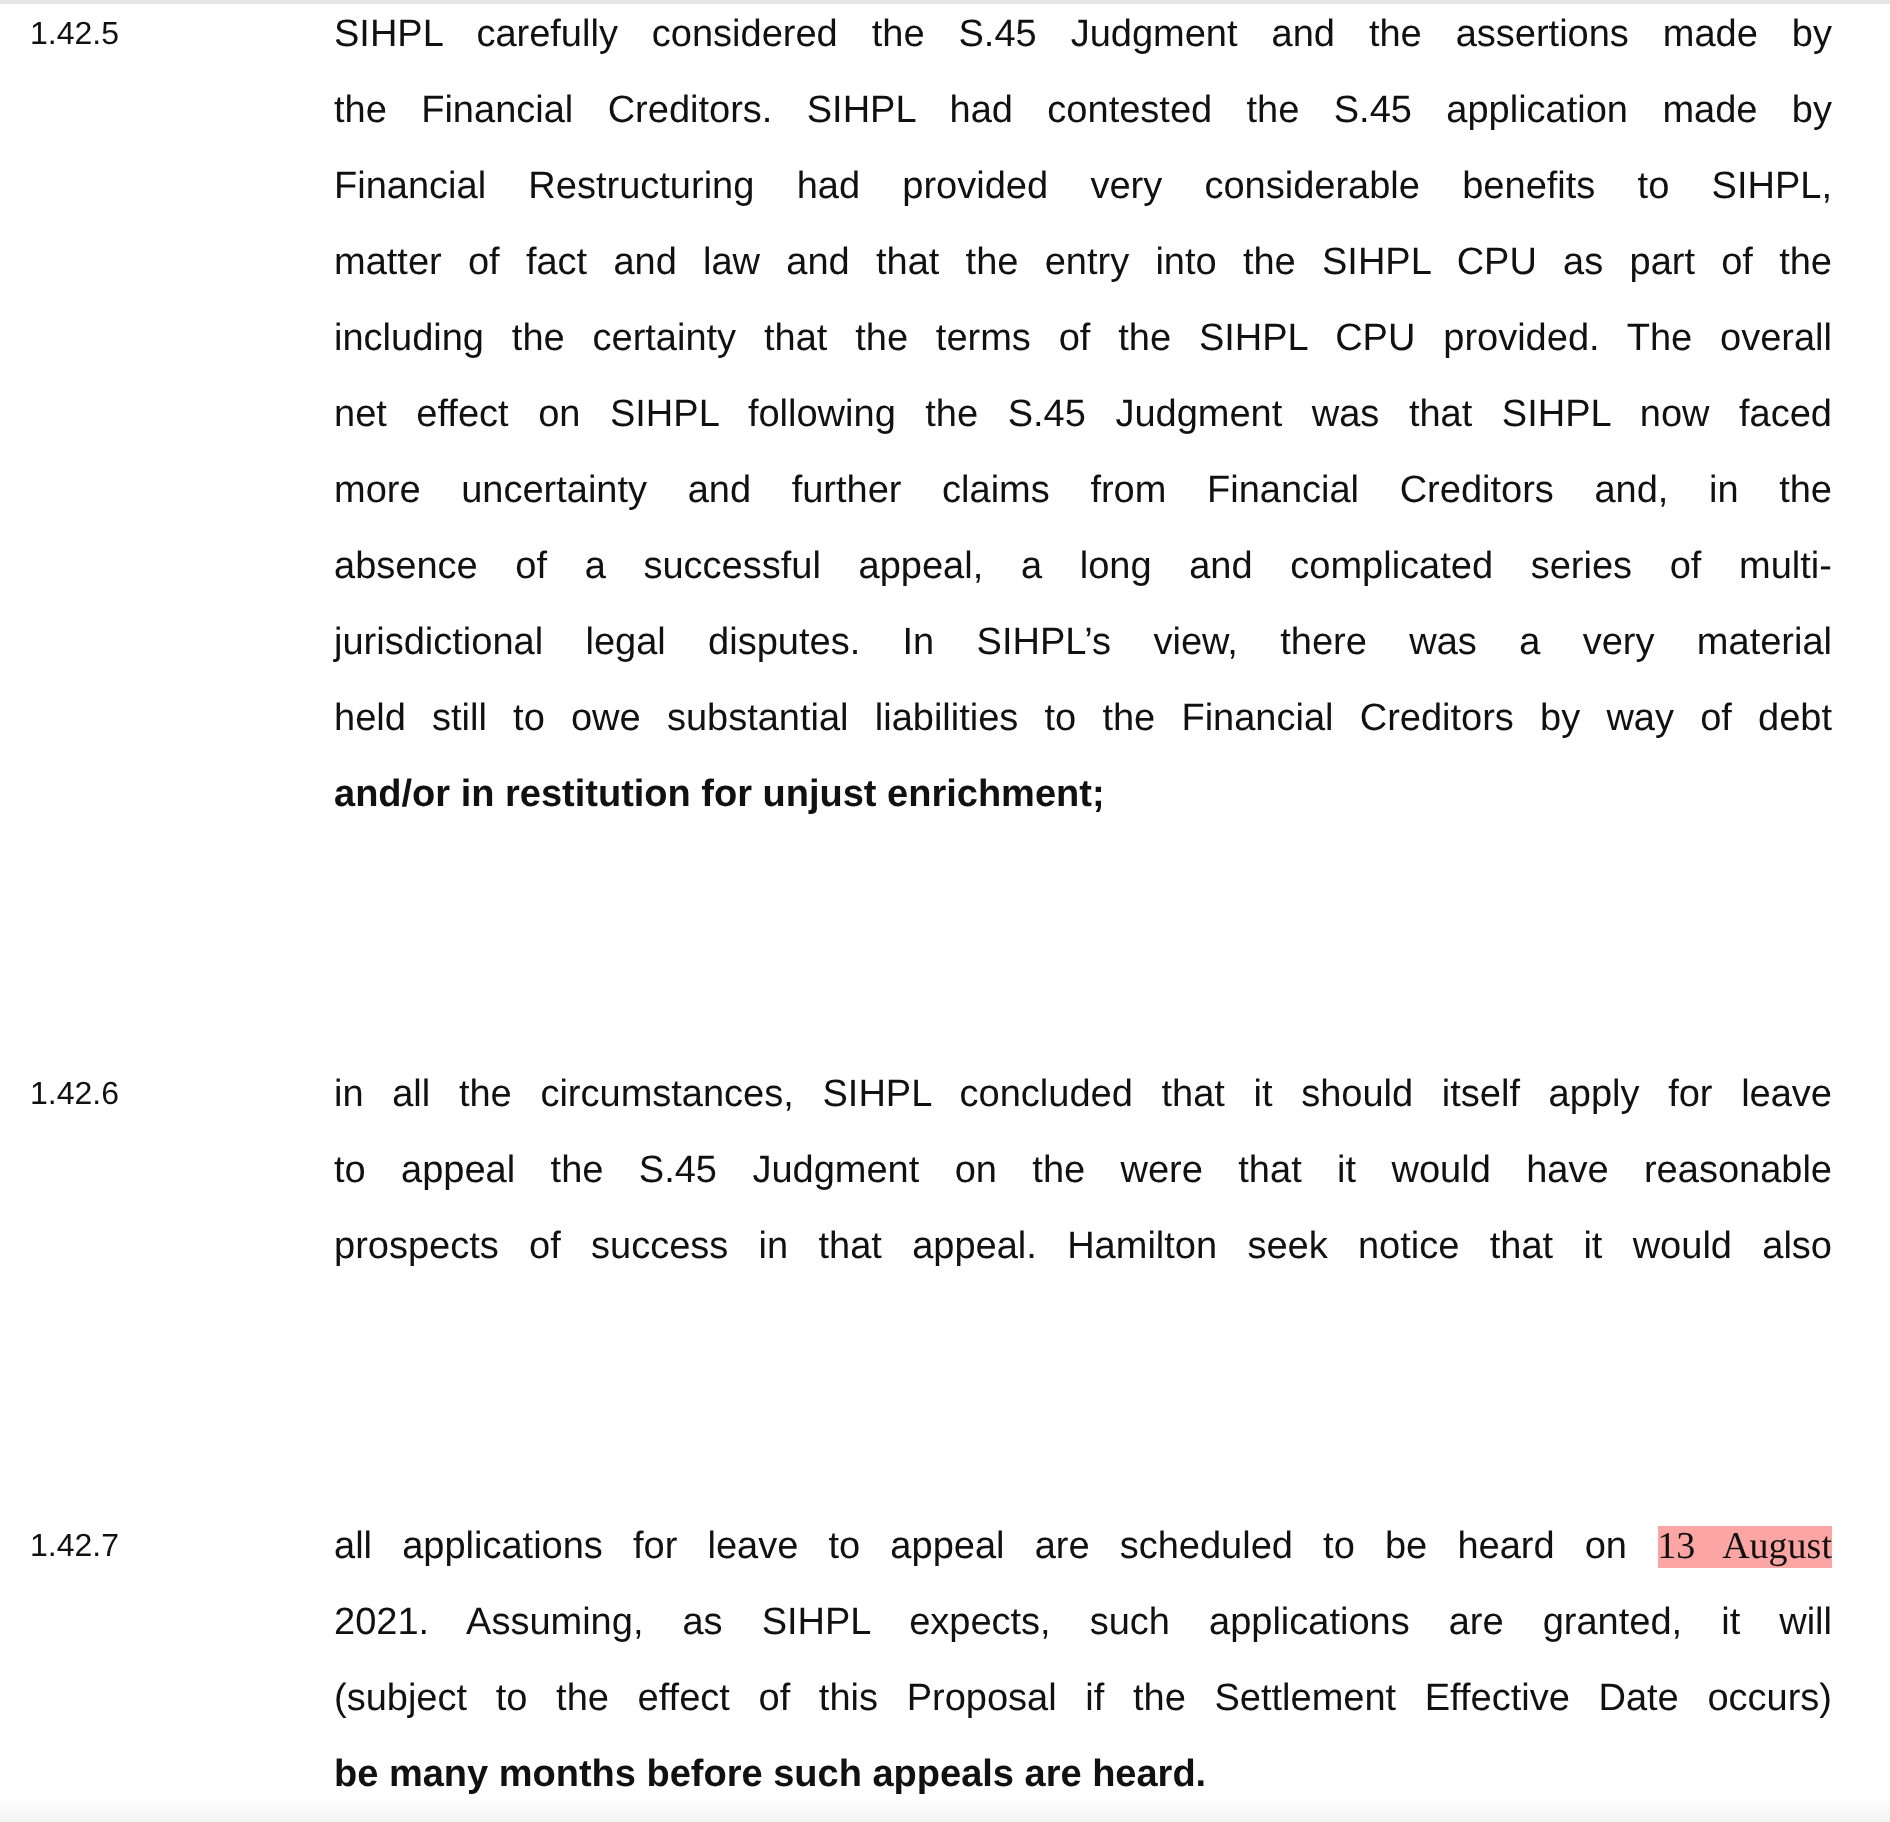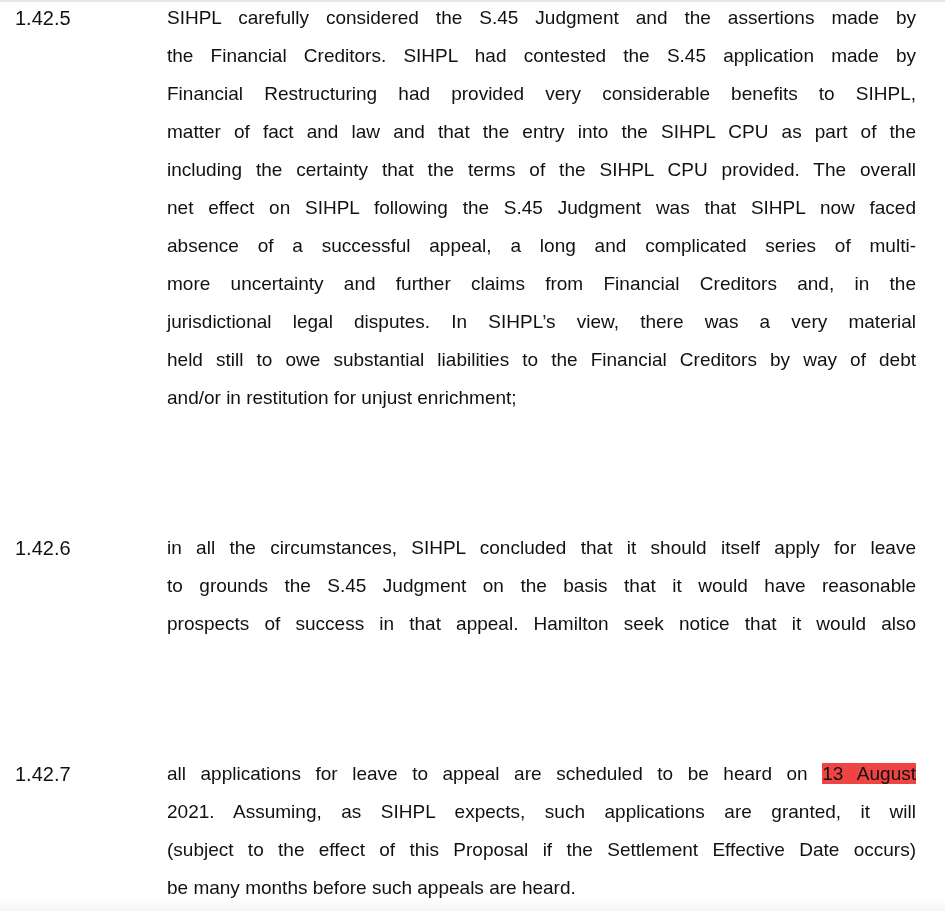--- a/index.html
+++ b/index.html
@@ -5,54 +5,54 @@
   html, body { margin:0; padding:0; }
   body {
     width:945px; height:911px; overflow:hidden; background:#ffffff;
     font-family: "Liberation Sans", sans-serif; color:#111111;
     position:relative;
   }
   .topline { position:absolute; left:0; top:0; width:945px; height:2px; background:#e6e6e6; }
   .bottomfade { position:absolute; left:0; bottom:0; width:945px; height:12px;
     background:linear-gradient(#ffffff, #f3f3f3); }
   .para { position:absolute; left:0; width:945px; }
-  .num { position:absolute; left:15px; top:0; font-size:20px; line-height:38px; }
+  .num { position:absolute; left:15px; top:0; font-size:16px; line-height:38px; }
   .body { position:absolute; left:167px; top:0; width:749px; }
   .line { font-size:19px; line-height:38px; height:38px; white-space:nowrap;
     text-align:justify; text-align-last:justify; display:block; }
-  .line.last { text-align-last:left; }
-  .hl { background:#ef4444; }
+  .line.last { text-align-last:left;font-weight:bold; }
+  .hl { background:#fca5a5;font-family:Liberation Serif, serif; }
 </style>
 </head>
 <body>
 
 <div class="topline"></div>
 
 <div class="para" style="top:-1px;">
   <div class="num">1.42.5</div>
   <div class="body">
     <span class="line">SIHPL carefully considered the S.45 Judgment and the assertions made by</span>
     <span class="line">the Financial Creditors.  SIHPL had contested the S.45 application made by</span>
     <span class="line">Financial Restructuring had provided very considerable benefits to SIHPL,</span>
     <span class="line">matter of fact and law and that the entry into the SIHPL CPU as part of the</span>
     <span class="line">including the certainty that the terms of the SIHPL CPU provided. The overall</span>
     <span class="line">net effect on SIHPL following the S.45 Judgment was that SIHPL now faced</span>
+    <span class="line">more uncertainty and further claims from Financial Creditors and, in the</span>
     <span class="line">absence of a successful appeal, a long and complicated series of multi-</span>
-    <span class="line">more uncertainty and further claims from Financial Creditors and, in the</span>
     <span class="line">jurisdictional legal disputes. In SIHPL’s view, there was a very material</span>
     <span class="line">held still to owe substantial liabilities to the Financial Creditors by way of debt</span>
     <span class="line last">and/or in restitution for unjust enrichment;</span>
   </div>
 </div>
 
 <div class="para" style="top:529px;">
   <div class="num">1.42.6</div>
   <div class="body">
     <span class="line">in all the circumstances, SIHPL concluded that it should itself apply for leave</span>
-    <span class="line">to grounds the S.45 Judgment on the basis that it would have reasonable</span>
+    <span class="line">to appeal the S.45 Judgment on the were that it would have reasonable</span>
     <span class="line">prospects of success in that appeal. Hamilton seek notice that it would also</span>
   </div>
 </div>
 
 <div class="para" style="top:755px;">
   <div class="num">1.42.7</div>
   <div class="body">
     <span class="line"><span>all applications for leave to appeal are scheduled to be heard on</span> <span class="hl">13 August</span></span>
     <span class="line">2021. Assuming, as SIHPL expects, such applications are granted, it will</span>
     <span class="line">(subject to the effect of this Proposal if the Settlement Effective Date occurs)</span>

